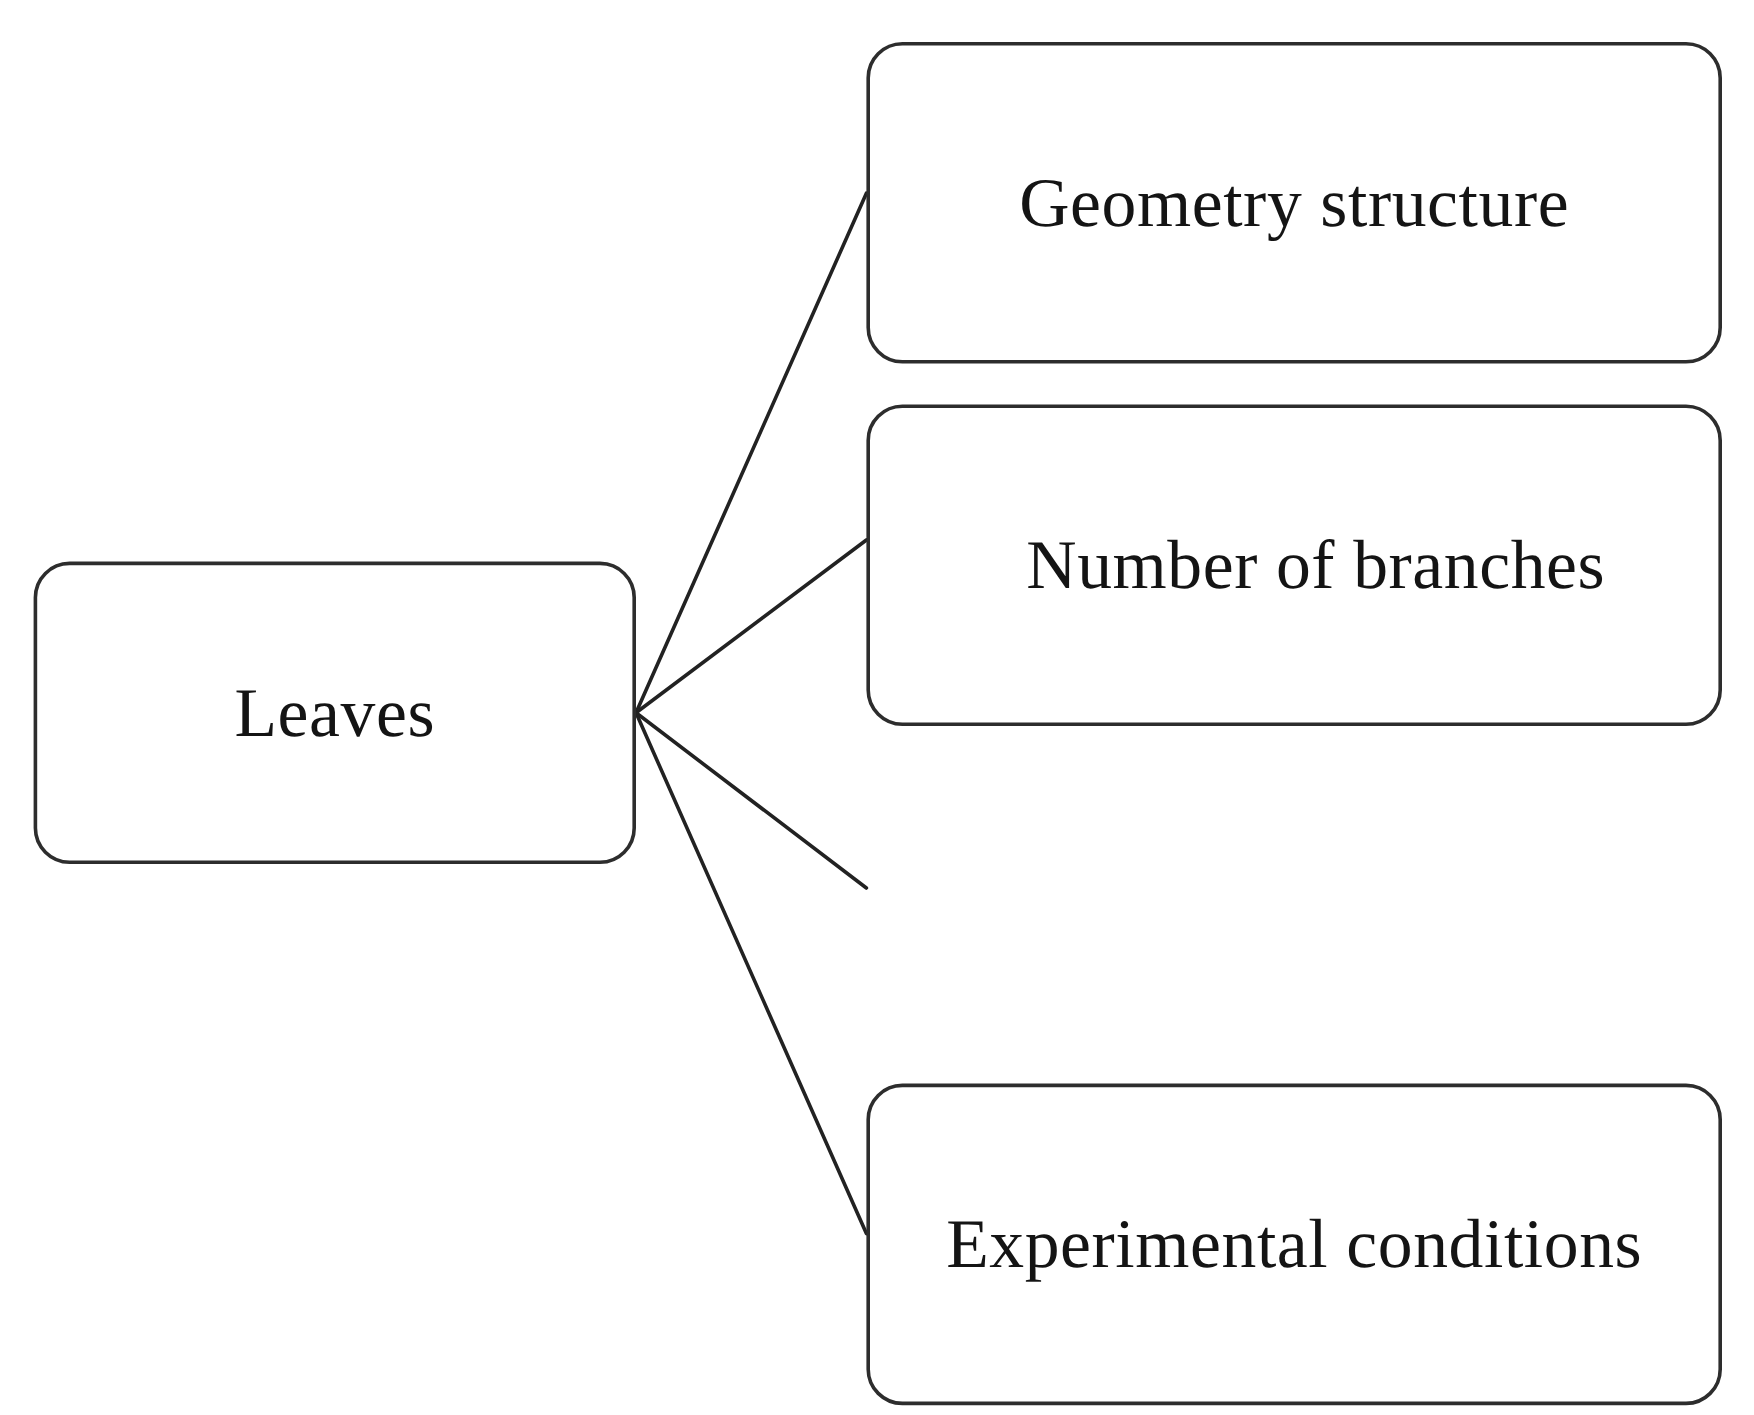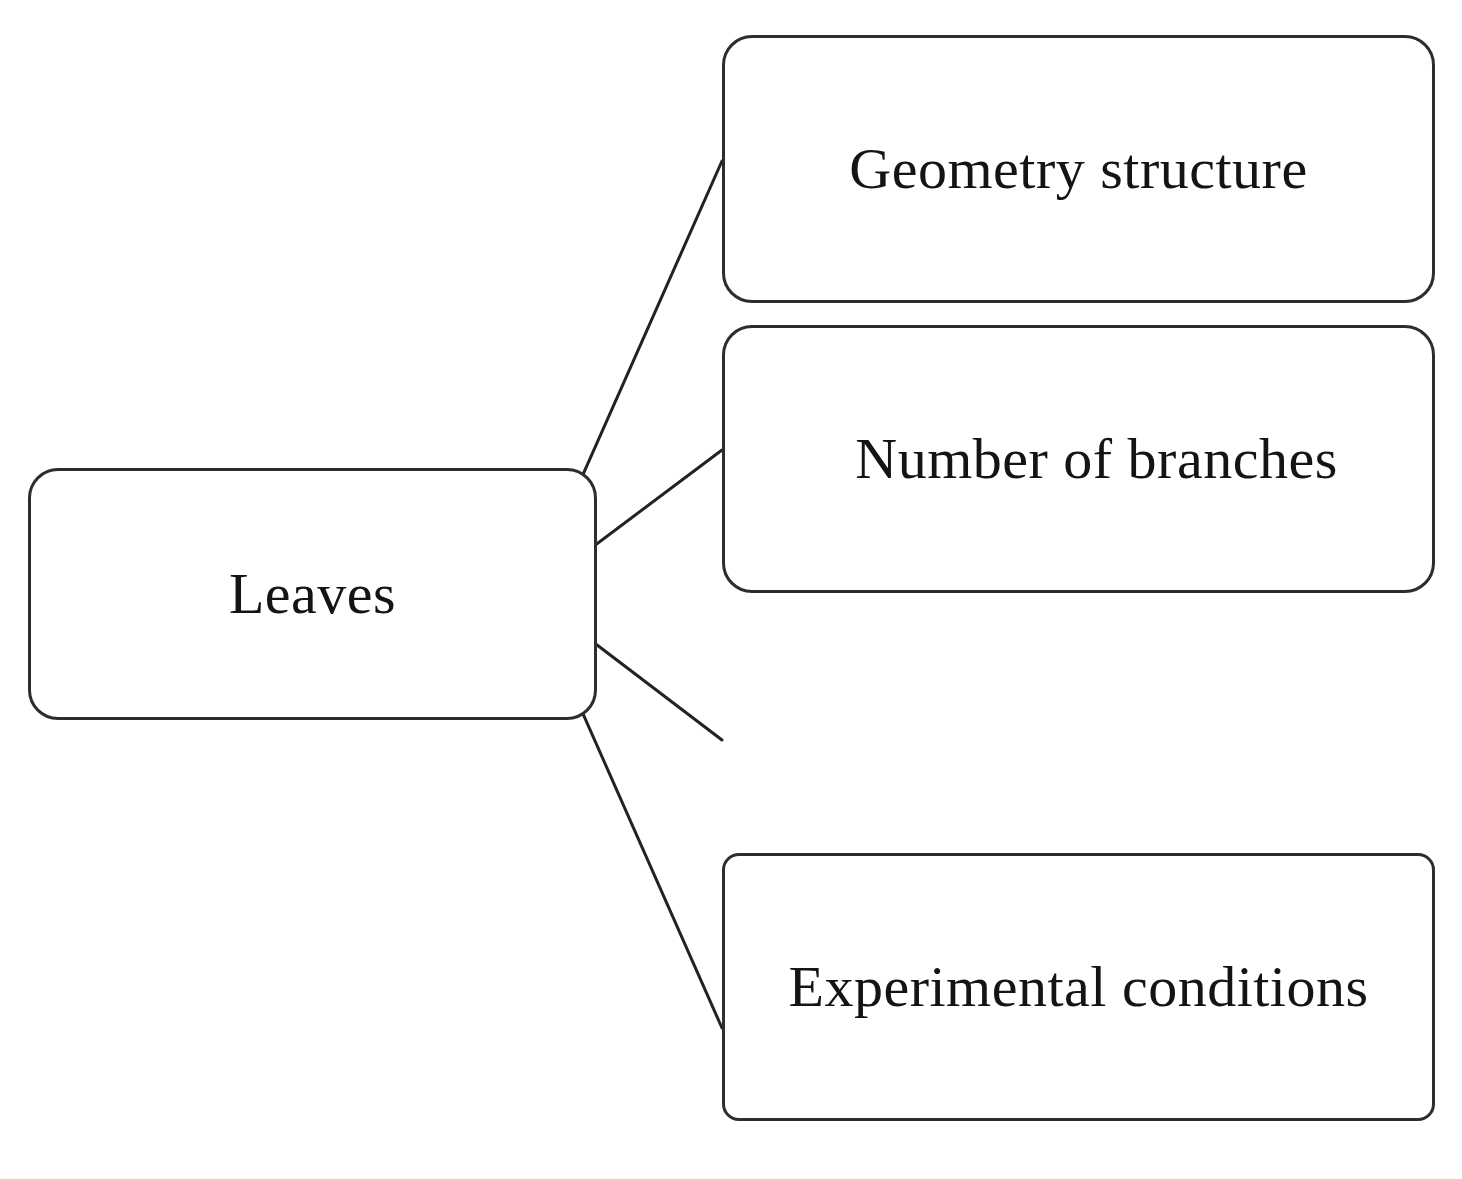--- a/index.html
+++ b/index.html
@@ -39,32 +39,32 @@
     background: #ffffff;
     border: 3px solid #2d2d2d;
     border-radius: 30px;
     font-size: 58px;
     line-height: 1.1;
     letter-spacing: 0.5px;
   }
   .node-root {
     left: 28px;
     top: 468px;
-    width: 569px;
+    width: 502px;
     height: 252px;
   }
   .node-child {
     left: 722px;
     width: 713px;
     height: 268px;
   }
   .node-child-0 { top: 35px; }
-  .node-child-1 { top: 325px; padding-left: 36px; }
+  .node-child-1 { top: 337px; padding-left: 36px; }
   .node-child-2 { top: 615px; }
-  .node-child-3 { top: 853px; border-radius: 17px; }
+  .node-child-3 { top: 903px; }
 </style>
 </head>
 <body>
 
 <div class="canvas">
 
   <svg class="connectors" viewBox="0 0 1462 1179" xmlns="http://www.w3.org/2000/svg" aria-hidden="true">
     <line x1="530" y1="594" x2="722" y2="161"></line>
     <line x1="530" y1="594" x2="722" y2="450"></line>
     <line x1="530" y1="594" x2="722" y2="740"></line>

